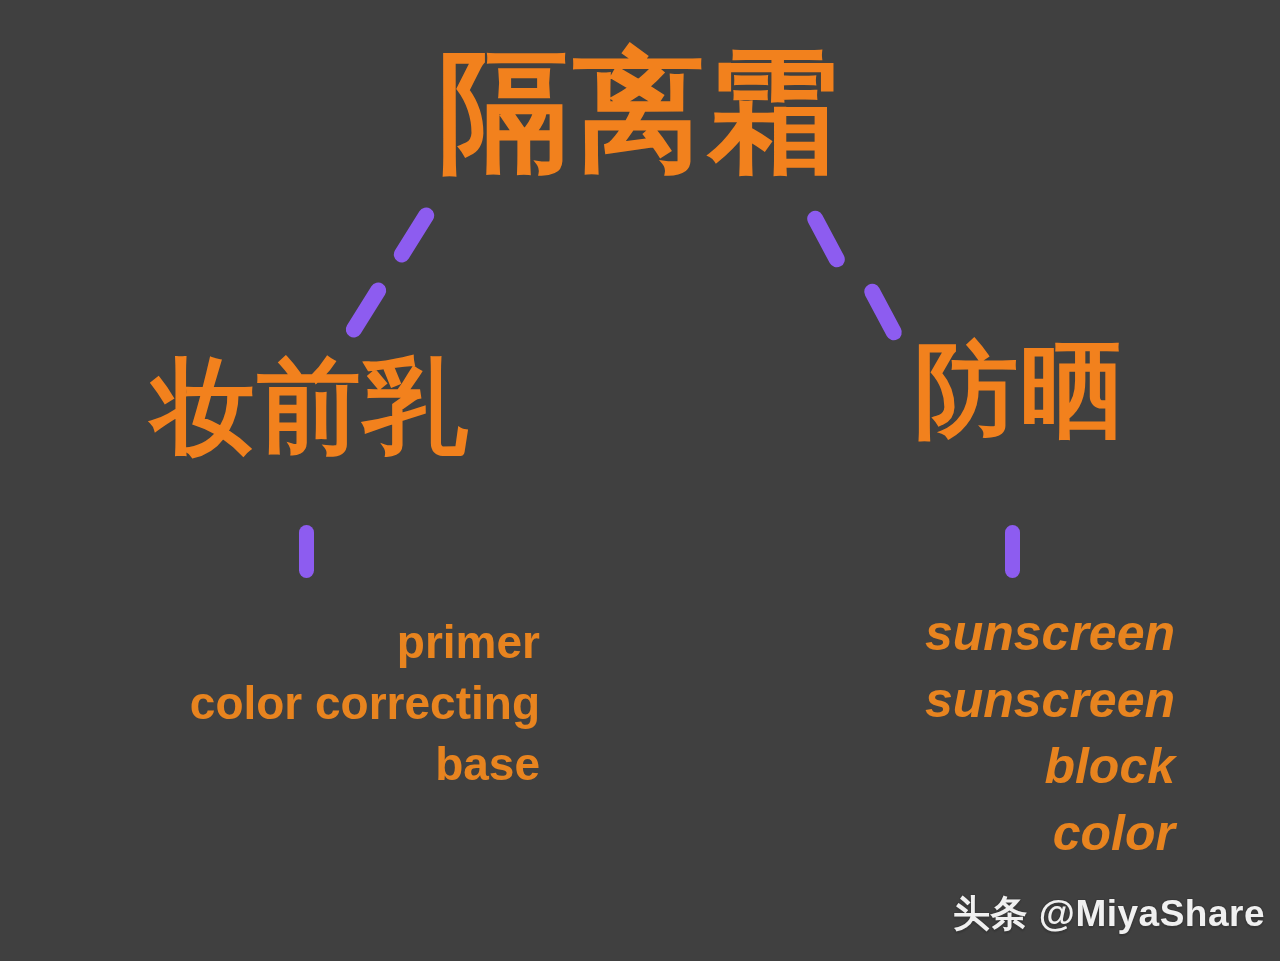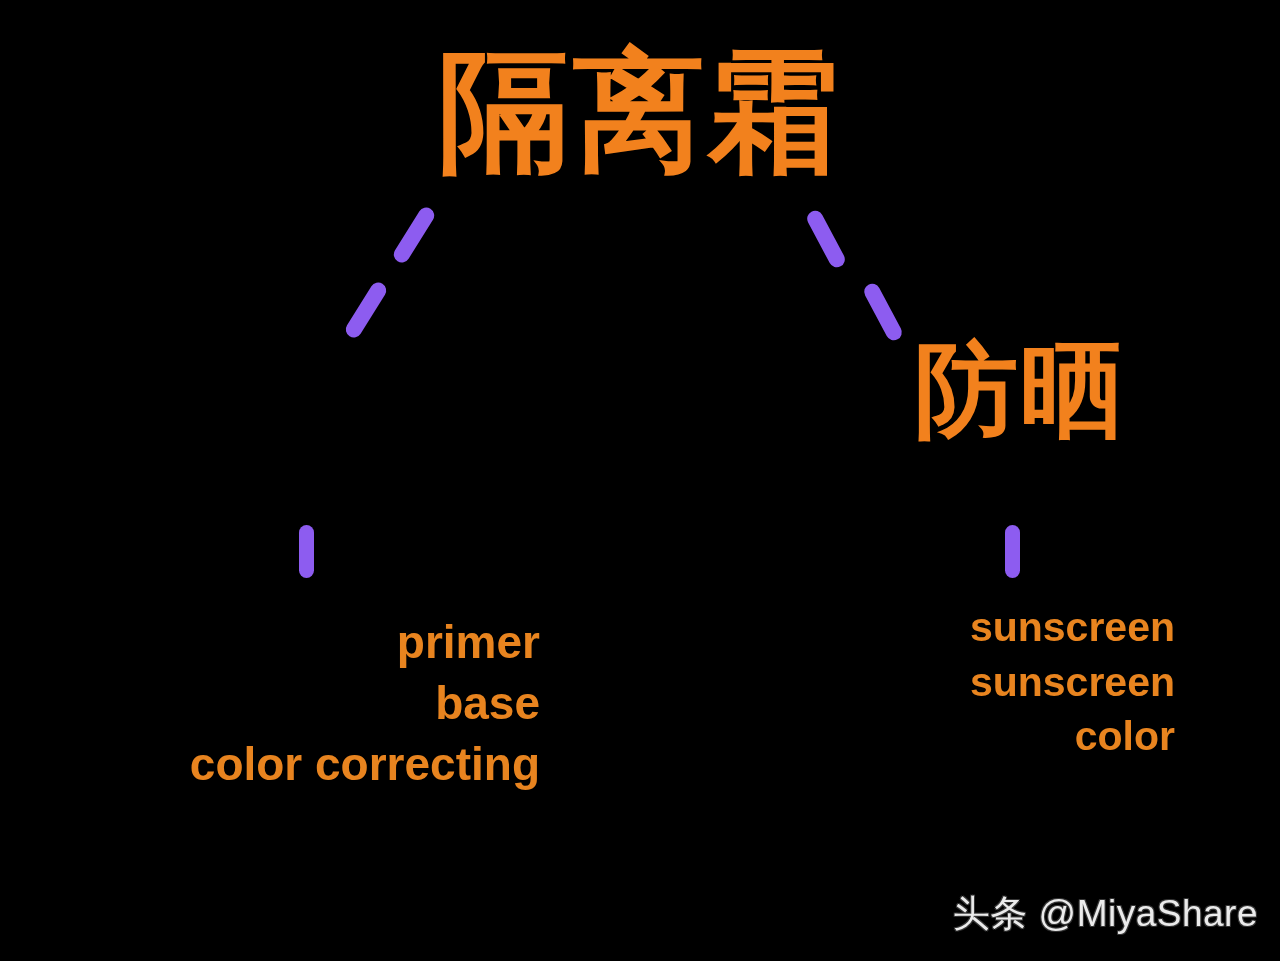--- a/index.html
+++ b/index.html
@@ -11,21 +11,21 @@
     height: 961px;
     background: #fcfcfa;
     font-family: "Liberation Sans", sans-serif;
     overflow: hidden;
   }
 
   #canvas {
     position: relative;
     width: 1280px;
     height: 961px;
-    background: #000000;
+    background: #404040;
   }
 
   
   .cjk-heading {
     position: absolute;
     color: #f2811d;
     font-family: "Liberation Sans", "DejaVu Sans", sans-serif;
     font-weight: 700;
     letter-spacing: 0.02em;
     line-height: 1;
@@ -121,32 +121,33 @@
     top: 612px;
     width: 480px;
     font-size: 46px;
     line-height: 1.33;
   }
 
   #keywords-right {
     left: 855px;
     top: 600px;
     width: 320px;
-    font-size: 41px;
+    font-size: 50px;
     line-height: 1.33;
+    font-style: italic;
   }
 
   
   #watermark {
     position: absolute;
-    right: 22px;
+    right: 15px;
     bottom: 22px;
     font-family: "Liberation Sans", "DejaVu Sans", sans-serif;
     font-size: 37px;
-    font-weight: 400;
+    font-weight: 700;
     color: #ffffff;
     white-space: nowrap;
     letter-spacing: 0.5px;
     text-shadow:
       -1px -1px 0 #3a3a3a,
        1px -1px 0 #3a3a3a,
       -1px  1px 0 #3a3a3a,
        1px  1px 0 #3a3a3a,
        0px  2px 2px rgba(0,0,0,0.25);
     opacity: 0.92;
@@ -158,34 +159,36 @@
 <div id="canvas">
 
   <div class="cjk-heading" id="root-title">隔离霜</div>
 
   <div class="dash dash-left-upper"></div>
   <div class="dash dash-left-lower"></div>
 
   <div class="dash dash-right-upper"></div>
   <div class="dash dash-right-lower"></div>
 
+  <div class="cjk-heading" id="branch-left-title">妆前乳</div>
 
   <div class="dash dash-stem-left"></div>
 
   <div class="keyword-list" id="keywords-left">
     <span class="keyword">primer</span>
+    <span class="keyword">color correcting</span>
     <span class="keyword">base</span>
-    <span class="keyword">color correcting</span>
   </div>
 
   <div class="cjk-heading" id="branch-right-title">防晒</div>
 
   <div class="dash dash-stem-right"></div>
 
   <div class="keyword-list" id="keywords-right">
     <span class="keyword">sunscreen</span>
     <span class="keyword">sunscreen</span>
+    <span class="keyword">block</span>
     <span class="keyword">color</span>
   </div>
 
   <div id="watermark">头条 @MiyaShare</div>
 
 </div>
 
 </body></html>

